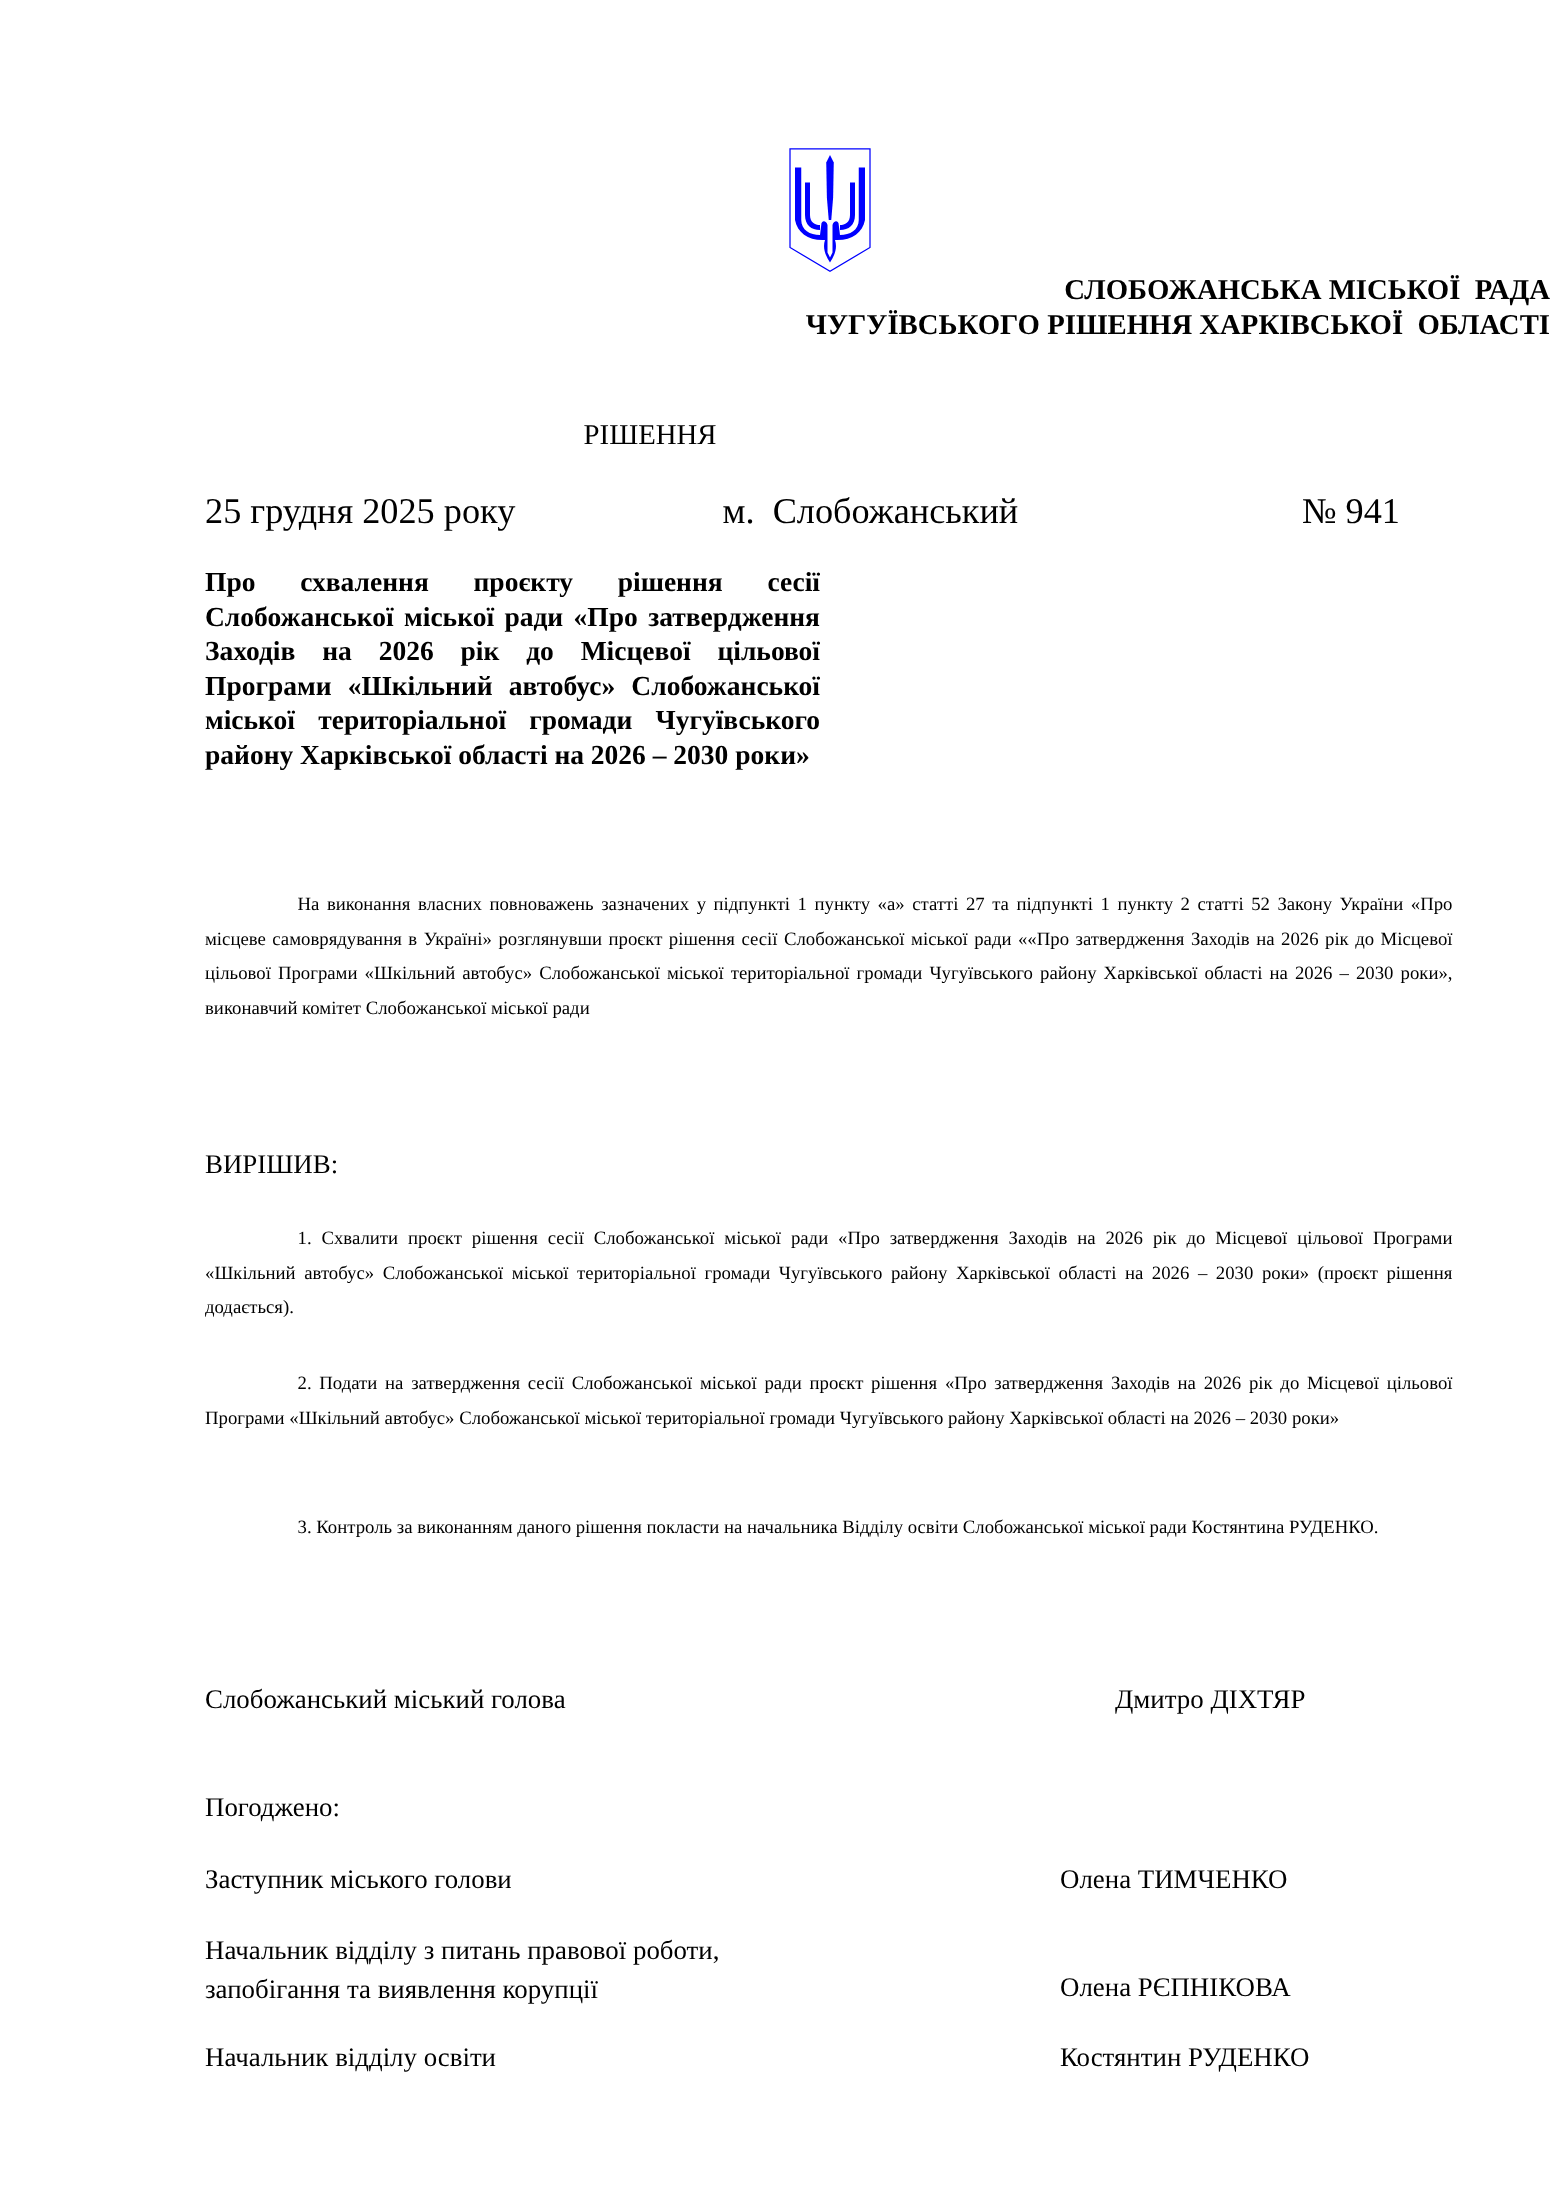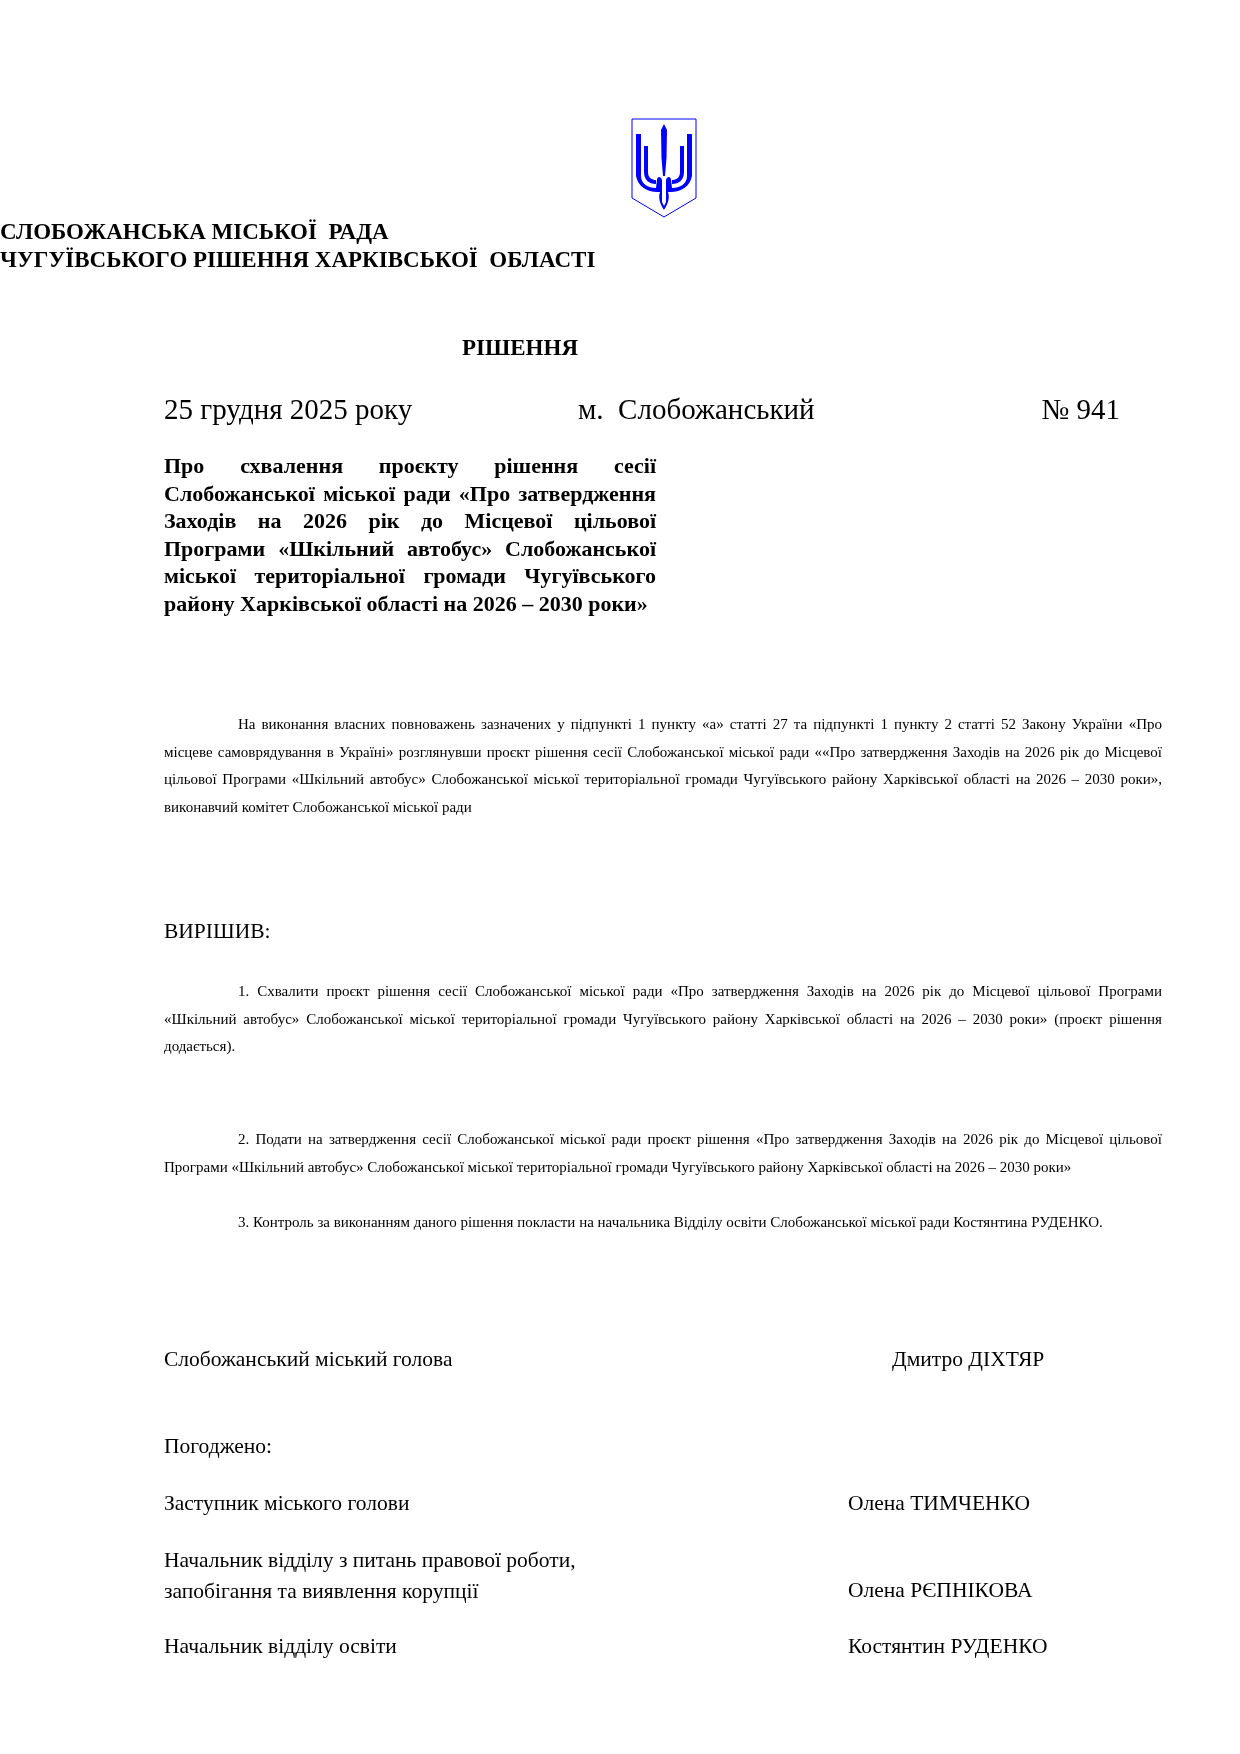--- a/index.html
+++ b/index.html
@@ -1,37 +1,37 @@
 <!DOCTYPE html>
 <html><head>
 <meta charset="utf-8">
 <style>
   html, body { margin: 0; padding: 0; background: #ffffff; }
   body { width: 1240px; height: 1754px; position: relative; overflow: hidden;
          font-family: "Liberation Serif", "DejaVu Serif", serif; color: #000; }
   .abs { position: absolute; }
   .emblem { left: 630px; top: 118px; width: 68px; height: 100px; }
-  .header { left: 0; width: 1240px; top: 218px; text-align: left; font-weight: bold;
+  .header { left: 0; width: 1240px; top: 218px; text-align: right; font-weight: bold;
             font-size: 23px; line-height: 28px; }
   .header div { white-space: pre; }
-  .decision-title { left: 0; width: 1040px; top: 334px; text-align: center; font-weight: bold;
+  .decision-title { left: 0; width: 1040px; top: 334px; text-align: center; font-weight: normal;
                     font-size: 23px; line-height: 28px; }
   .meta-row { top: 395px; font-size: 29px; line-height: 28px; }
   .meta-date { left: 164px; }
   .meta-place { left: 578px; white-space: pre; }
   .meta-number { right: 120px; font-family: Liberation Serif, serif; }
   .subject { left: 164px; top: 452px; width: 492px; font-weight: bold; font-size: 22px;
              line-height: 27.6px; text-align: justify; }
   .para { left: 164px; width: 998px; font-size: 15px; line-height: 27.5px;
           text-align: justify; }
   .para.indent { text-indent: 74px; }
   .p-intro { top: 711px; }
   .decided { left: 164px; top: 918px; font-size: 21.5px; line-height: 27.5px; }
   .p-item1 { top: 978px; }
-  .p-item2 { top: 1094px; margin-top: 32px; }
+  .p-item2 { top: 1094px; }
   .p-item3 { top: 1209px; }
   .sig { font-size: 21.5px; line-height: 28px; }
   .sig-left { left: 164px; }
   .sig-title { white-space: pre; }
 </style>
 </head>
 <body>
 
 <div class="abs emblem">
   <svg width="68" height="100" viewBox="0 0 68 100">

